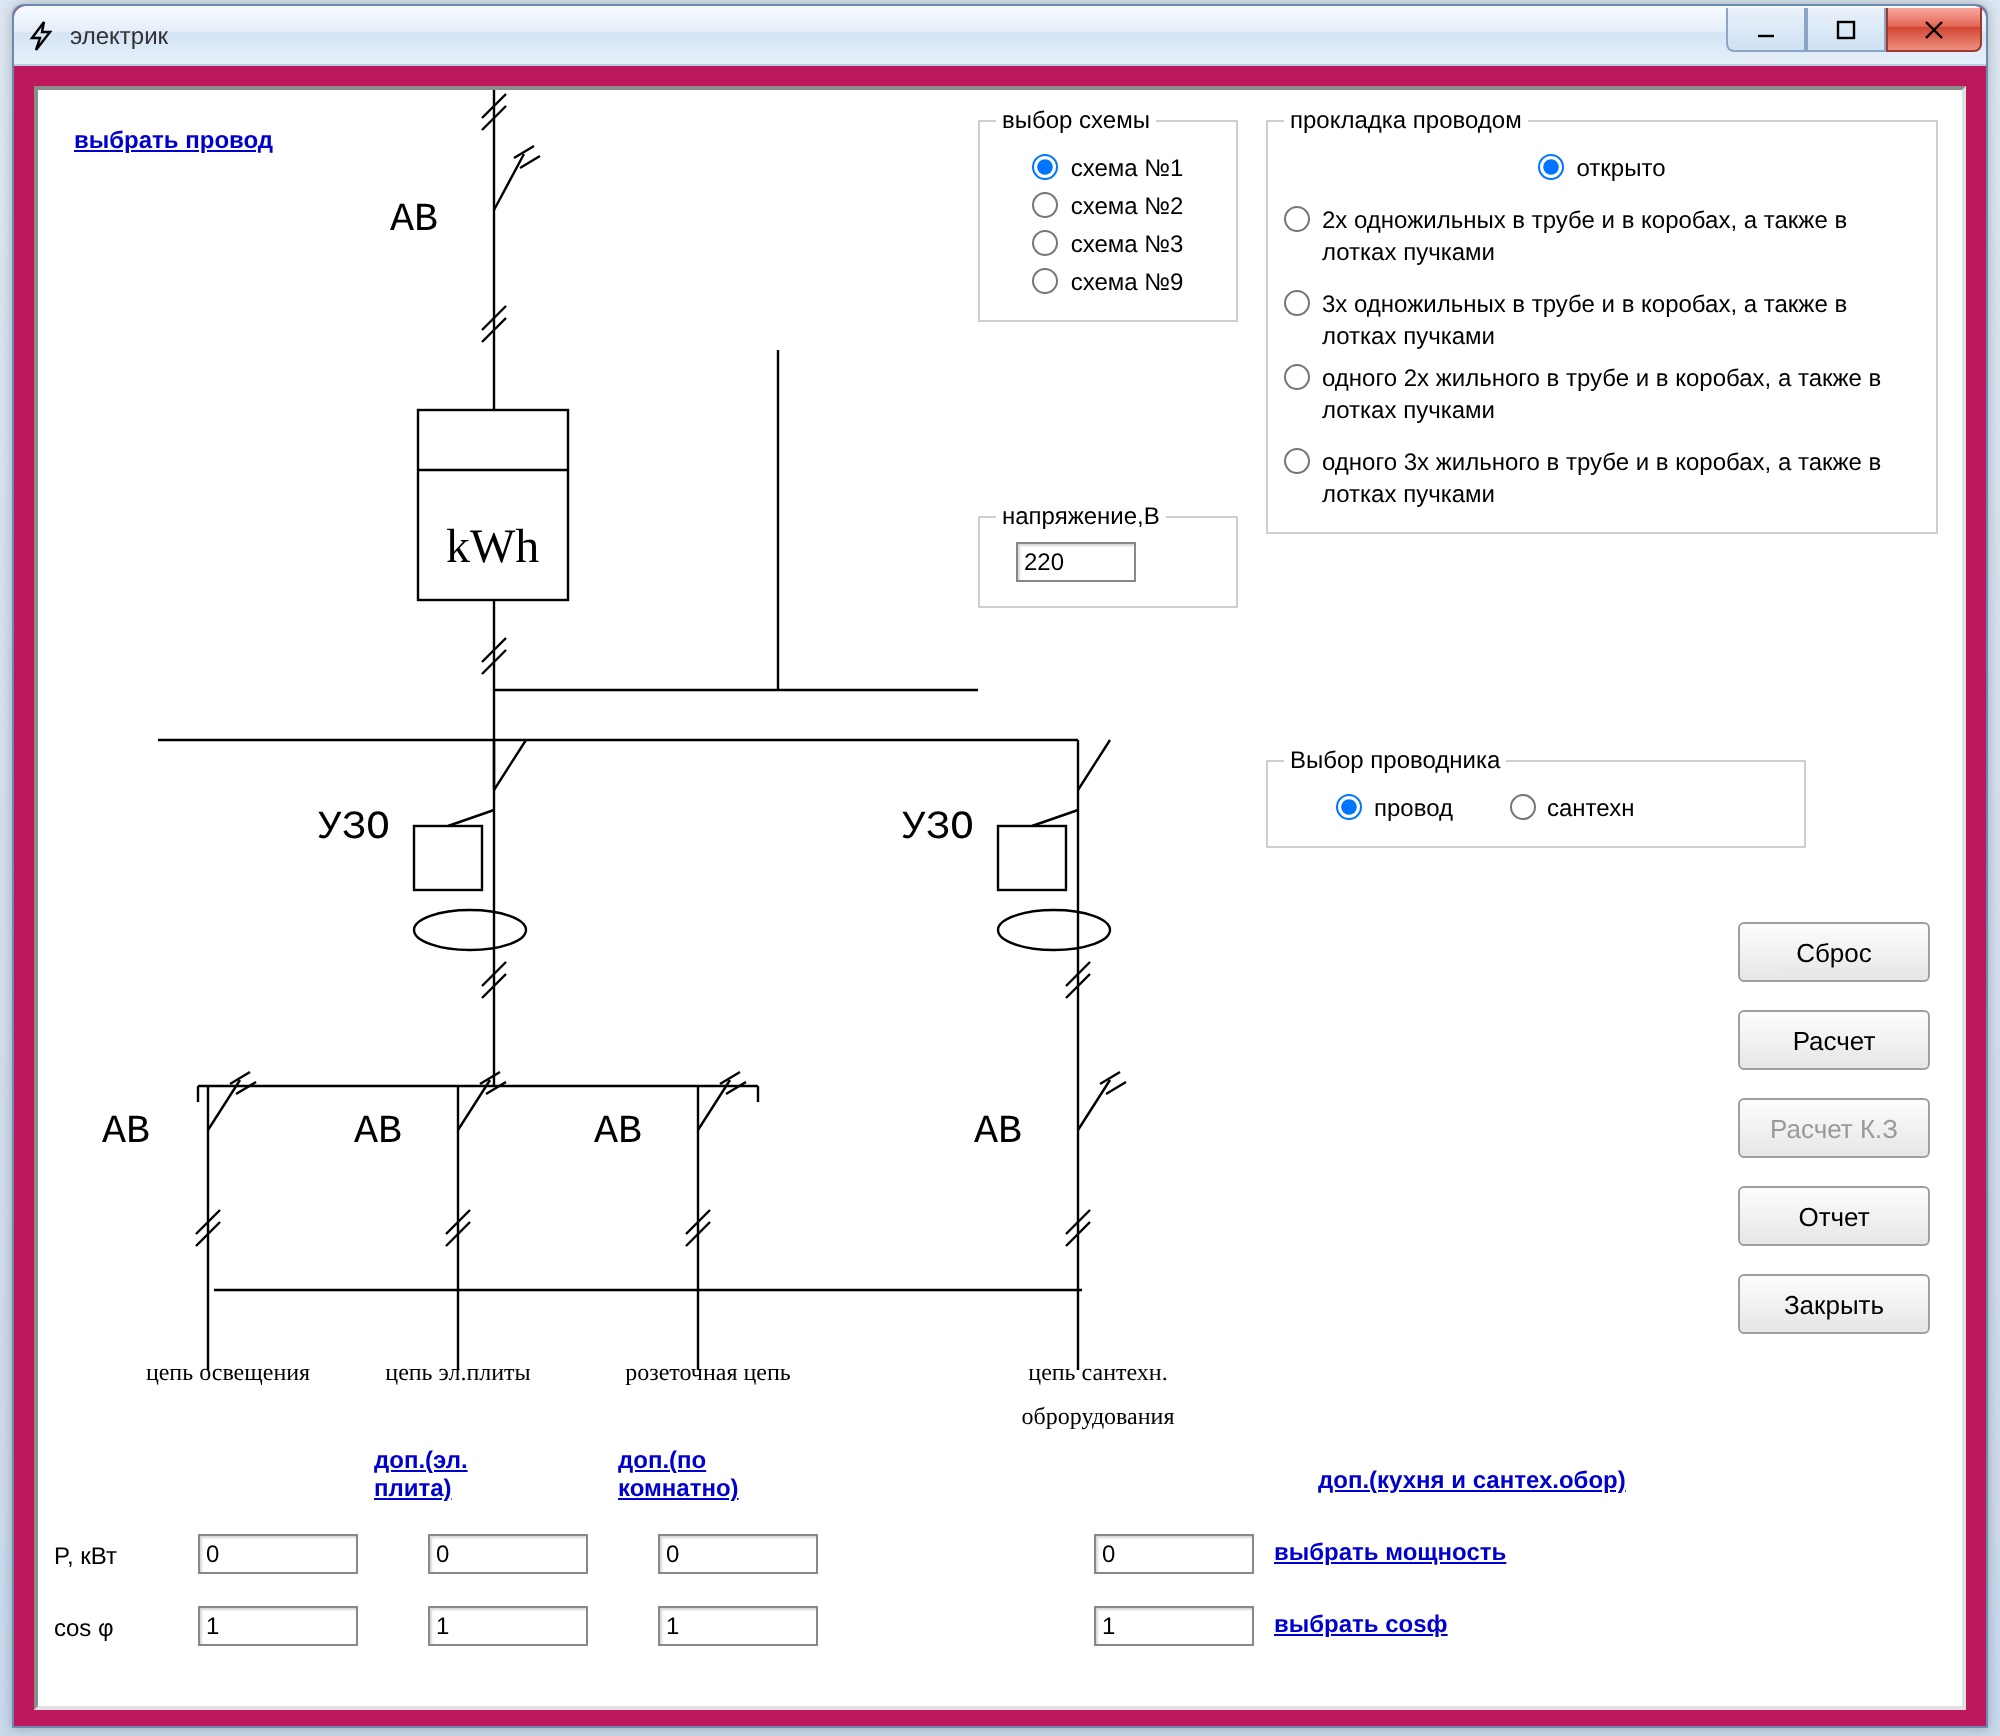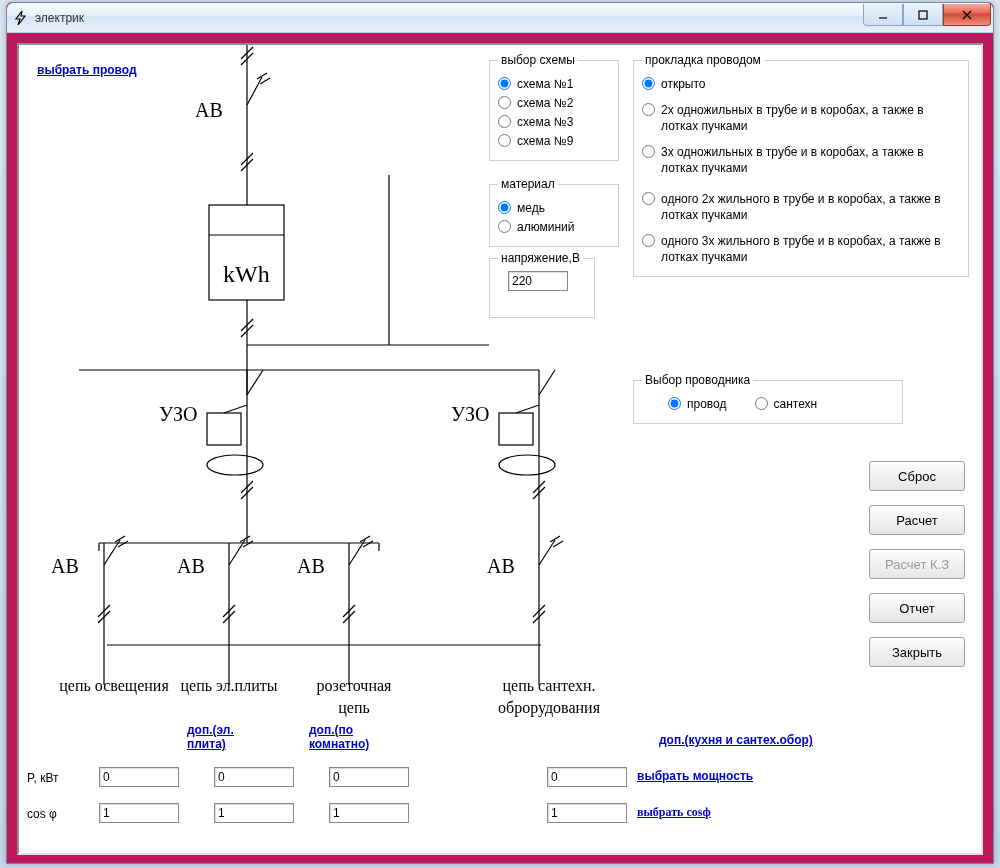--- a/index.html
+++ b/index.html
@@ -59,40 +59,40 @@
     background: #fff;
     border: 2px inset #e0e0e0;
   }
   .abs { position: absolute; }
   fieldset {
     border: 1px solid #cfcfcf;
     padding: 6px 8px 8px;
     margin:0;
   }
   legend { padding: 0 3px; }
-  .radio-row { display:flex; align-items:flex-start; margin: 3px 0; line-height:16px; }
+  .radio-row { display:flex; align-items:flex-start; margin: 3px 0; line-height:16px;justify-content:center; }
   .radio-row input { margin: 1px 6px 0 0; }
   .link { color:#0000cc; text-decoration: underline; font-weight: bold; cursor:pointer; }
   .tinput {
     border: 1px solid #888;
     box-shadow: inset 1px 1px 1px rgba(0,0,0,.15);
     height: 20px; padding: 1px 3px; font-size:12px;
     background:#fff;
   }
   .btn {
     width: 96px; height: 30px;
     background: linear-gradient(#fdfdfd,#e6e6e6);
     border: 1px solid #a0a0a0;
     border-radius: 3px;
     font-size:13px;
     cursor:pointer;
   }
   .btn:disabled { color:#999; }
-  .schlabel { font-family: Liberation Serif, serif; font-size:20px; }
-  .cir-label { font-family:'Times New Roman', serif; font-size:16px; text-align:center; line-height:22px; }
+  .schlabel { font-family: Liberation Mono, monospace; font-size:20px; }
+  .cir-label { font-family:'Times New Roman', serif; font-size:12px; text-align:center; line-height:22px; }
   svg line, svg path, svg rect, svg ellipse { stroke:#000; fill:none; stroke-width:1.2; }
 </style>
 </head>
 <body>
 
 <div class="window">
   <div class="titlebar">
     <svg class="app-icon" viewBox="0 0 16 16">
         <path d="M9 1 L3 9 h4 l-2 6 7-9 h-4 z" fill="#f2c200" stroke="#b07e00"></path>
       </svg>
@@ -134,52 +134,41 @@
       <label class="radio-row">
           <input type="radio" name="sch" style="">
           <span>схема №3</span>
         </label>
       <label class="radio-row">
           <input type="radio" name="sch" style="">
           <span>схема №9</span>
         </label>
     </fieldset>
 
-    <fieldset class="abs" style="left:470px; top:132px; width:130px;">
-      <legend>материал</legend>
-      <label class="radio-row">
-          <input type="radio" name="mat" checked="" style="">
-          <span>медь</span>
-        </label>
-      <label class="radio-row">
-          <input type="radio" name="mat" style="">
-          <span>алюминий</span>
-        </label>
-    </fieldset>
-
-    <fieldset class="abs" style="left:470px; top:206px; width:106px; padding-bottom:26px;">
+
+    <fieldset class="abs" style="left:470px; top:206px; width:130px; padding-bottom:12px;">
       <legend>напряжение,В</legend>
       <input class="tinput" style="width: 60px; margin-left: 10px;" value="220">
     </fieldset>
 
     <fieldset class="abs" style="left:614px; top:8px; width:336px;">
       <legend>прокладка проводом</legend>
       <label class="radio-row">
           <input type="radio" name="lay" checked="" style="">
           <span>открыто</span>
         </label>
       <label class="radio-row" style="margin-top:10px">
           <input type="radio" name="lay" style="">
           <span>2х одножильных в трубе и в коробах, а также в лотках пучками</span>
         </label>
       <label class="radio-row" style="margin-top:10px">
           <input type="radio" name="lay" style="">
           <span>3х одножильных в трубе и в коробах, а также в лотках пучками</span>
         </label>
-      <label class="radio-row" style="margin-top:15px">
+      <label class="radio-row" style="margin-top:5px">
           <input type="radio" name="lay" style="">
           <span>одного 2х жильного в трубе и в коробах, а также в лотках пучками</span>
         </label>
       <label class="radio-row" style="margin-top:10px">
           <input type="radio" name="lay" style="">
           <span>одного 3х жильного в трубе и в коробах, а также в лотках пучками</span>
         </label>
     </fieldset>
 
     <fieldset class="abs" style="left:614px; top:328px; width:270px;">
@@ -316,16 +305,16 @@
     <input class="abs tinput" style="left: 195px; top: 722px; width: 80px;" value="0">
     <input class="abs tinput" style="left: 310px; top: 722px; width: 80px;" value="0">
     <input class="abs tinput" style="left: 528px; top: 722px; width: 80px;" value="0">
     <span class="abs link" style="left:618px; top:724px;">выбрать мощность</span>
 
     <span class="abs" style="left:8px; top:762px;">cos φ</span>
     <input class="abs tinput" style="left: 80px; top: 758px; width: 80px;" value="1">
     <input class="abs tinput" style="left: 195px; top: 758px; width: 80px;" value="1">
     <input class="abs tinput" style="left: 310px; top: 758px; width: 80px;" value="1">
     <input class="abs tinput" style="left: 528px; top: 758px; width: 80px;" value="1">
-    <span class="abs link" style="left:618px; top:760px;font-family:Liberation Serif, serif;">выбрать cosф</span>
+    <span class="abs link" style="left:618px; top:760px;">выбрать cosф</span>
 
   </div>
 </div>
 
 </body></html>

